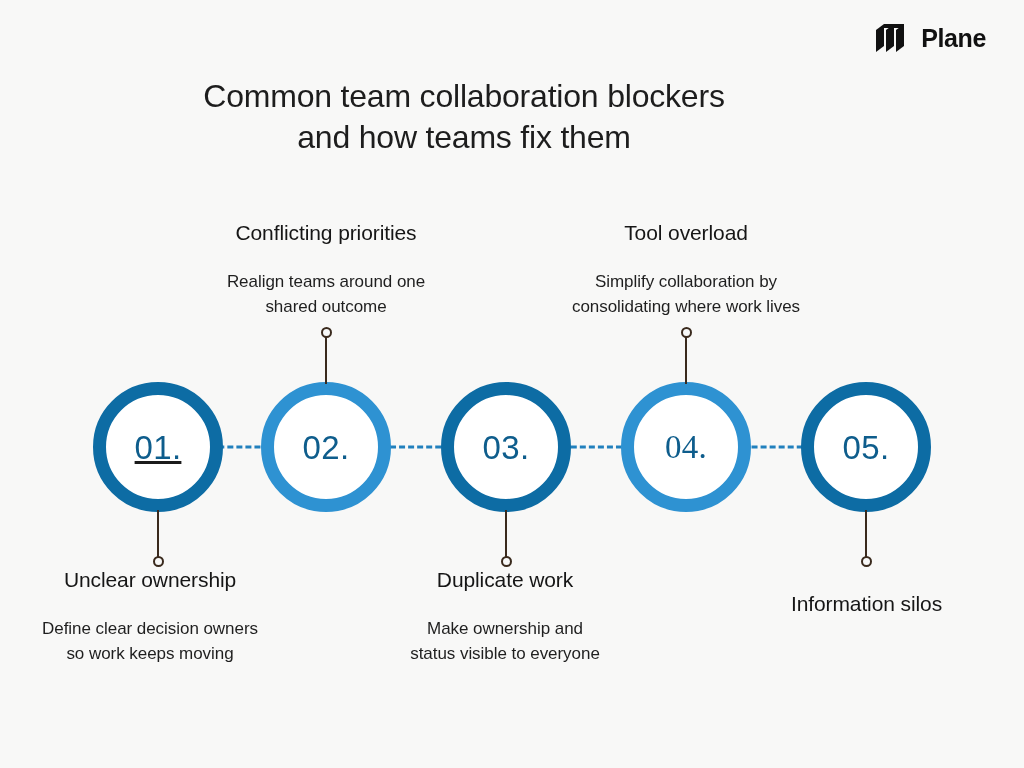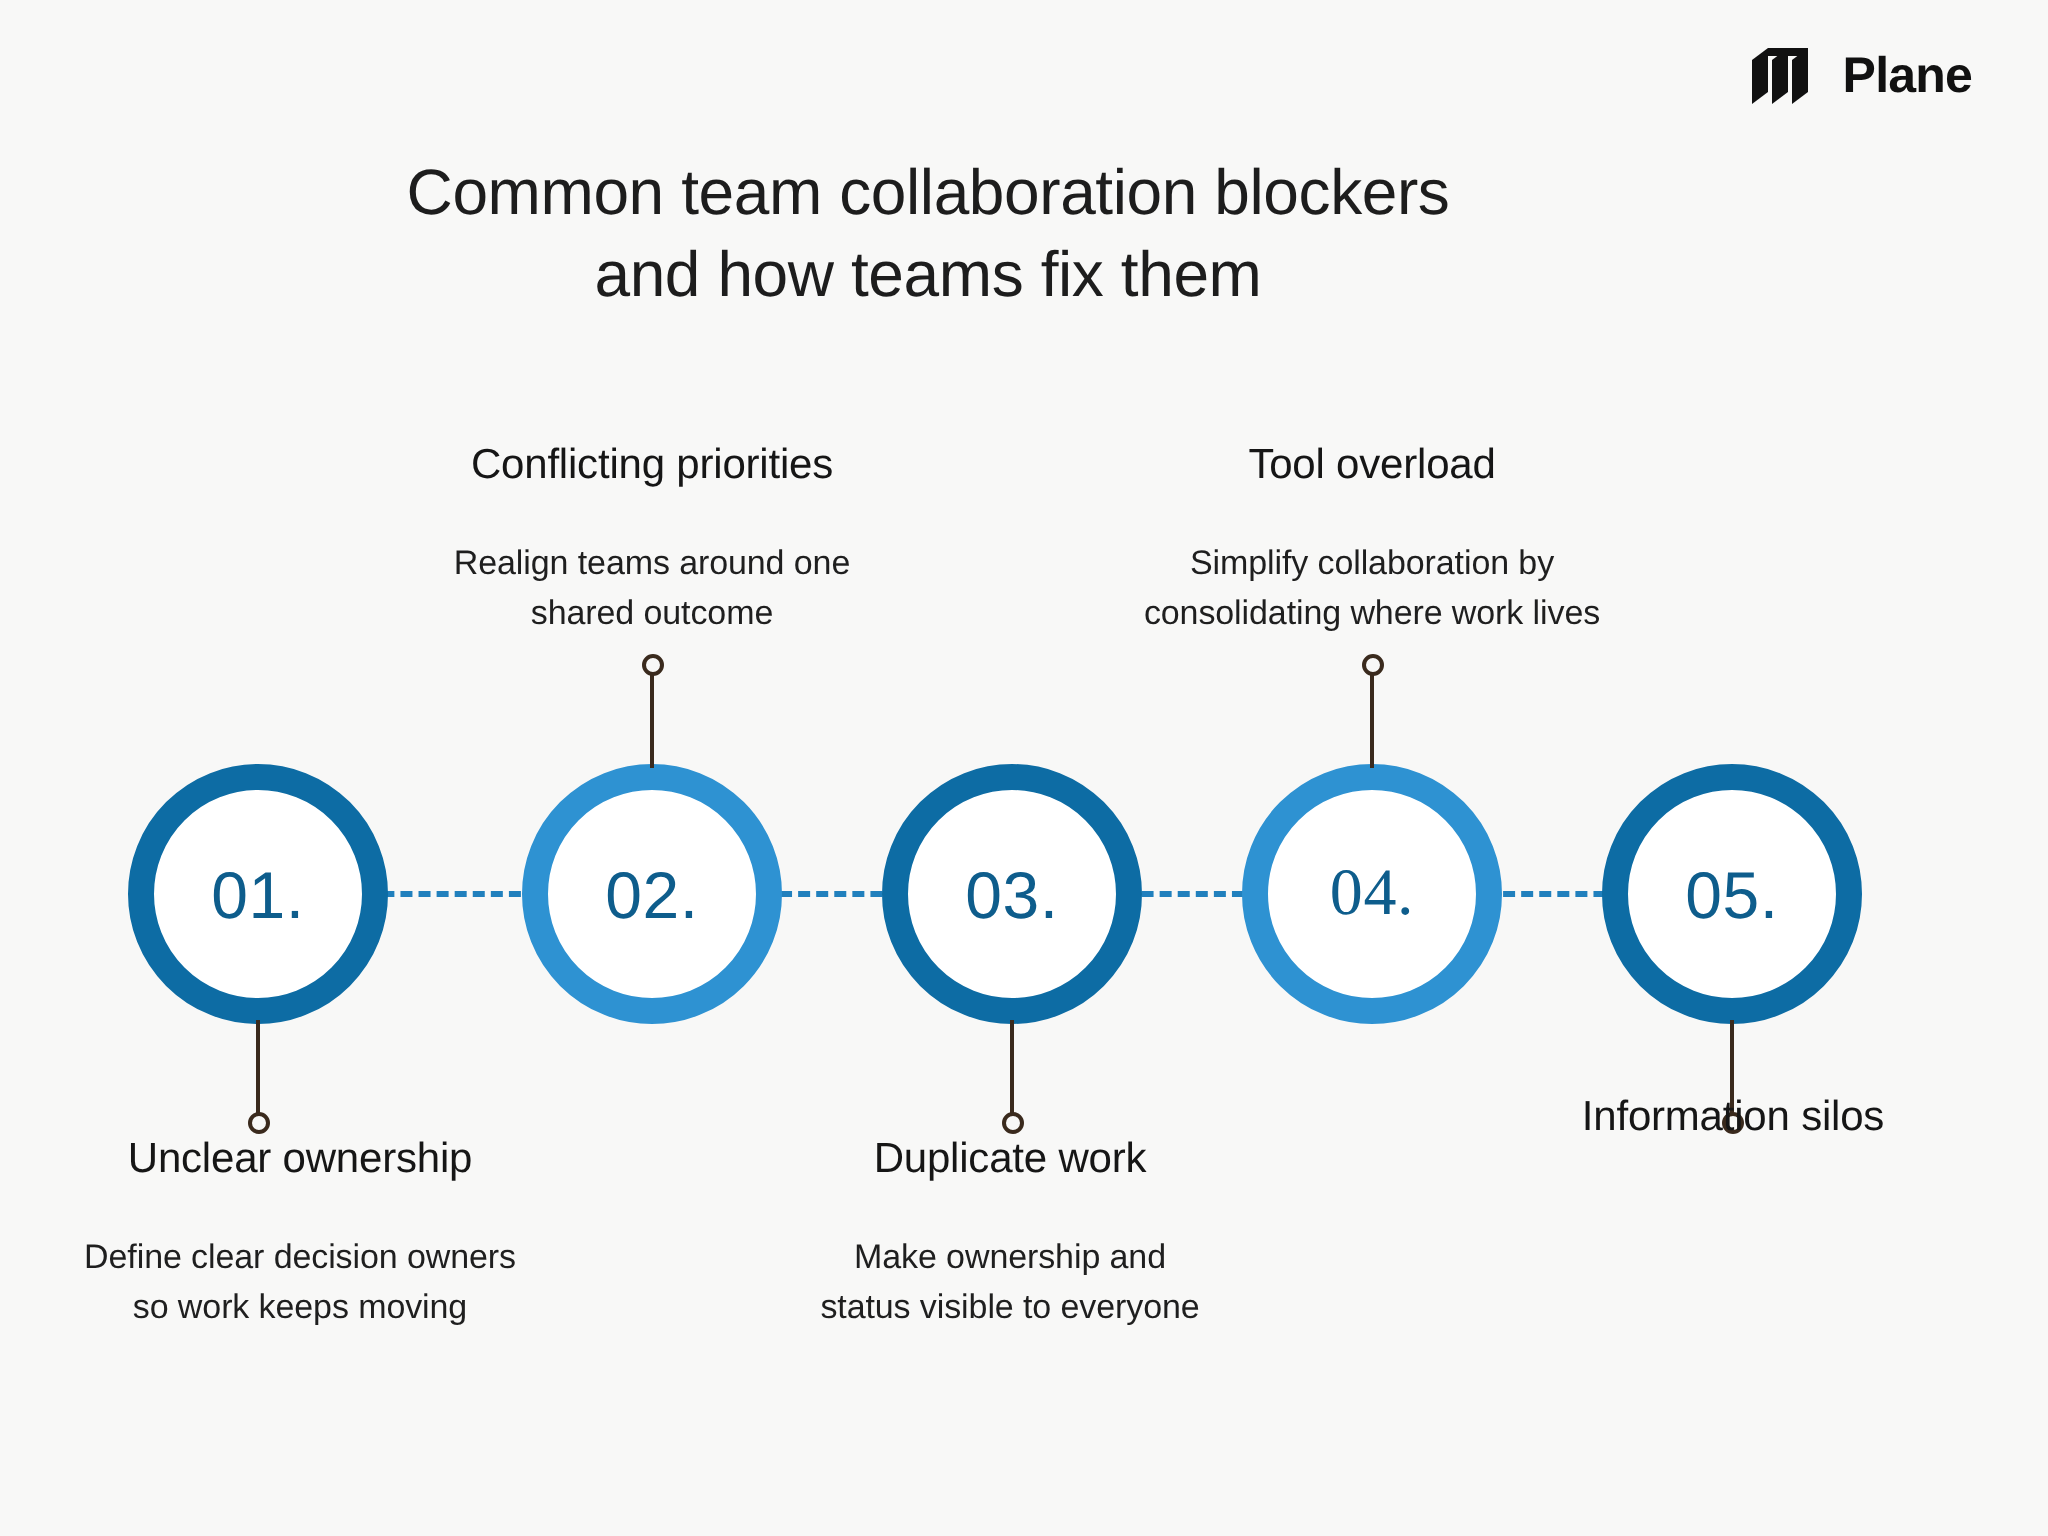--- a/index.html
+++ b/index.html
@@ -168,21 +168,21 @@
   <span class="brand-name">Plane</span>
 </div>
 
 <h1 class="page-title">Common team collaboration blockers
 and how teams fix them</h1>
 
 <div class="stage">
 
   <div class="axis-dashes"></div>
 
-  <div class="node" style="left:64px;">
+  <div class="node" style="left:93px;text-decoration:underline;">
     <div class="node-circle dark">
       <span class="node-number">01.</span>
     </div>
     <div class="pin down">
       <span class="pin-ring"></span>
     </div>
   </div>
   <div class="callout" style="left:11px; top:566px; width:278px;">
     <div class="callout-heading">Unclear ownership</div>
     <div class="callout-body">Define clear decision owners
@@ -232,17 +232,17 @@
   </div>
 
   <div class="node" style="left:801px;">
     <div class="node-circle dark">
       <span class="node-number">05.</span>
     </div>
     <div class="pin down">
       <span class="pin-ring"></span>
     </div>
   </div>
-  <div class="callout" style="left:728px; top:545px; width:277px;">
+  <div class="callout" style="left:728px; top:590px; width:277px;">
     <div class="callout-heading">Information silos</div>
   </div>
 
 </div>
 
 </body></html>

